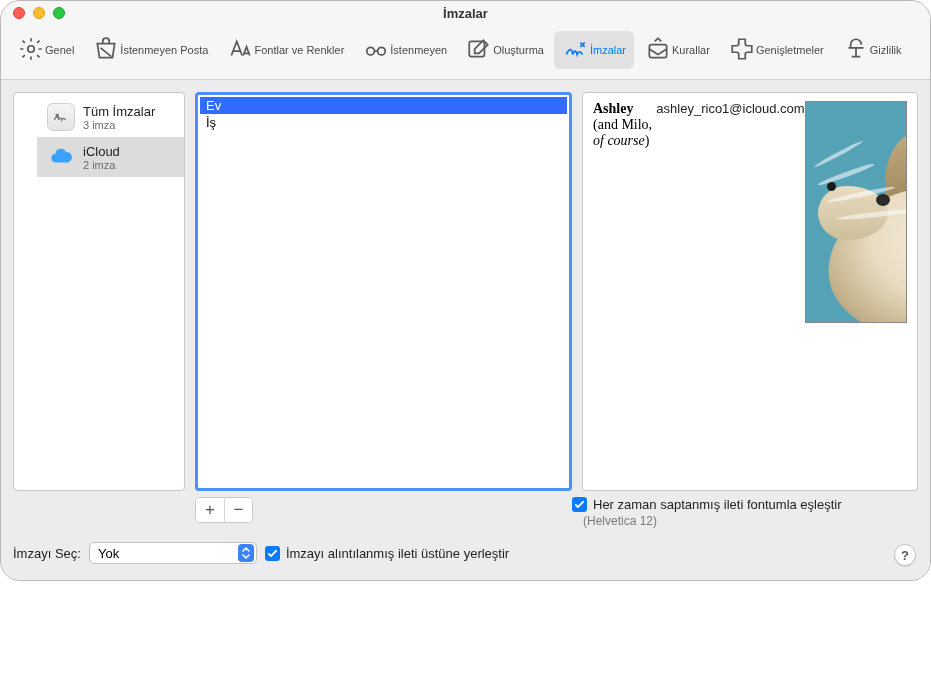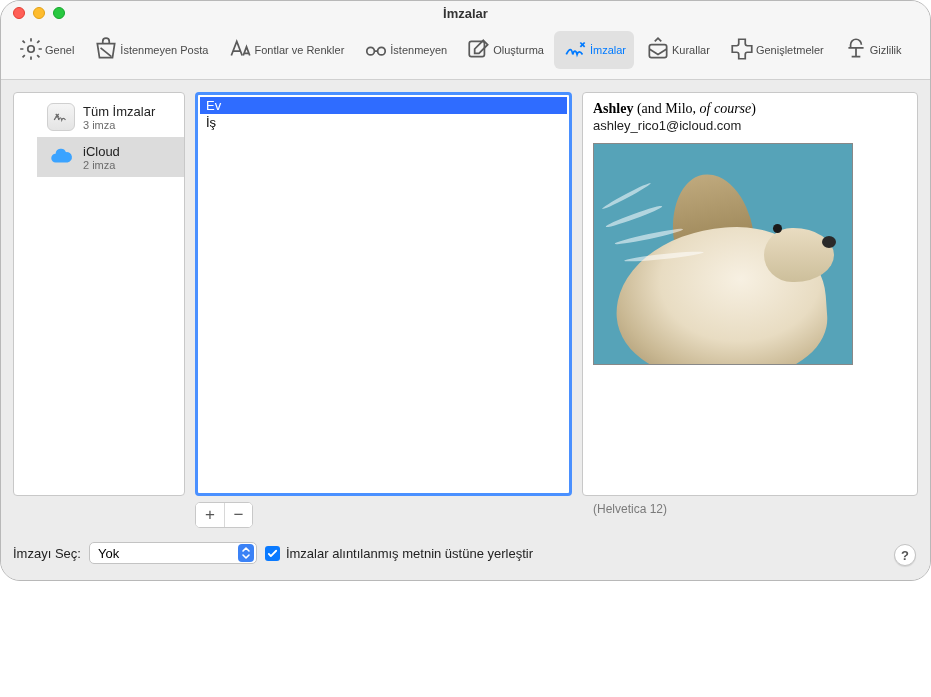--- a/index.html
+++ b/index.html
@@ -149,21 +149,21 @@
 
 .preview {
   width: 336px;
   background: #fff;
   border: 1px solid #c8c8c8;
   border-radius: 4px;
   padding: 8px 10px;
   font-family: Georgia, "Times New Roman", serif;
   font-size: 14px;
   display: flex;
-  flex-direction: column;
+  flex-direction: row;
 }
 .preview .line1 { margin-bottom: 1px; }
 .preview .name { font-weight: 700; }
 .preview .paren { font-family: Georgia, serif; }
 .preview .ital { font-style: italic; }
 .preview .email { font-family: "Helvetica Neue", Helvetica, Arial, sans-serif; font-size: 13px; color: #222; margin-bottom: 10px; }
 .preview .photo {
   width: 260px;
   height: 222px;
   border: 1px solid #888;
@@ -230,21 +230,21 @@
   flex-direction: column;
   gap: 2px;
   padding-right: 2px;
 }
 .checkbox-row { display: flex; align-items: center; gap: 6px; font-size: 13px; color: #222; }
 .chk {
   width: 15px; height: 15px; border-radius: 3px;
   background: #0a7aff; display:flex; align-items:center; justify-content:center;
 }
 .chk svg { width: 11px; height: 11px; }
-.font-annot { font-size: 12px; color: #7a7a7a; margin-left: 21px; }
+.font-annot { font-size: 12px; color: #7a7a7a; margin-left: 11px; }
 
 .bottom-bar {
   padding: 14px 12px 16px 12px;
   display: flex;
   flex-direction: row;
   align-items: center;
   gap: 8px;
   position: relative;
 }
 .choose-row { display: flex; align-items: center; gap: 8px; }
@@ -447,20 +447,28 @@
     <div class="row-under-lists">
       <div class="addremove">
         <button>
           <span>+</span>
         </button>
         <button>
           <span>−</span>
         </button>
       </div>
       <div class="right-options">
+        <label class="checkbox-row">
+          <span class="chk">
+            <svg viewBox="0 0 12 12">
+                <path d="M2 6.5l2.2 2.3L10 3" stroke="#fff" stroke-width="2" fill="none" stroke-linecap="round" stroke-linejoin="round"></path>
+              </svg>
+          </span>
+          <span>Her zaman saptanmış ileti fontumla eşleştir</span>
+        </label>
         <div class="font-annot">(Helvetica 12)</div>
       </div>
     </div>
 
     <div class="bottom-bar">
       <div class="choose-row">
         <span class="choose-label">İmzayı Seç:</span>
         <div class="select">
           <span>Yok</span>
           <span class="sel-arrows">
@@ -469,20 +477,20 @@
               </svg>
           </span>
         </div>
       </div>
       <label class="checkbox-row">
         <span class="chk">
           <svg viewBox="0 0 12 12">
               <path d="M2 6.5l2.2 2.3L10 3" stroke="#fff" stroke-width="2" fill="none" stroke-linecap="round" stroke-linejoin="round"></path>
             </svg>
         </span>
-        <span>İmzalar alıntılanmış metnin üstüne yerleştir</span>
+        <span>İmzayı alıntılanmış ileti üstüne yerleştir</span>
       </label>
       <div class="help-btn">
         <span>?</span>
       </div>
     </div>
   </div>
 </div>
 
 </body></html>

